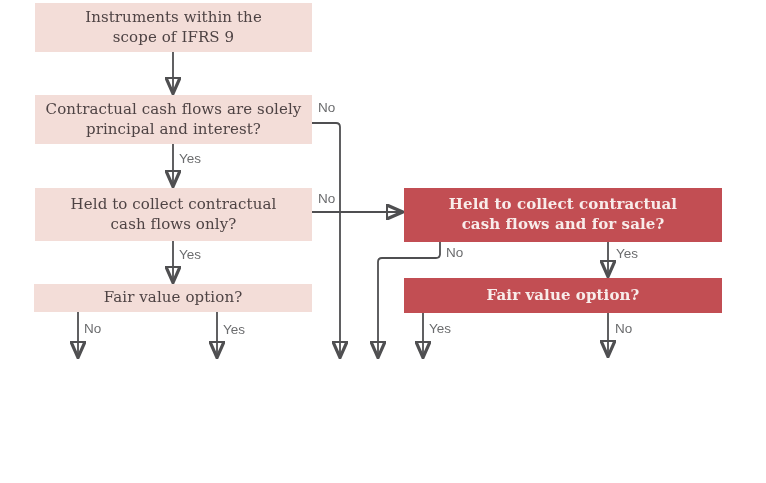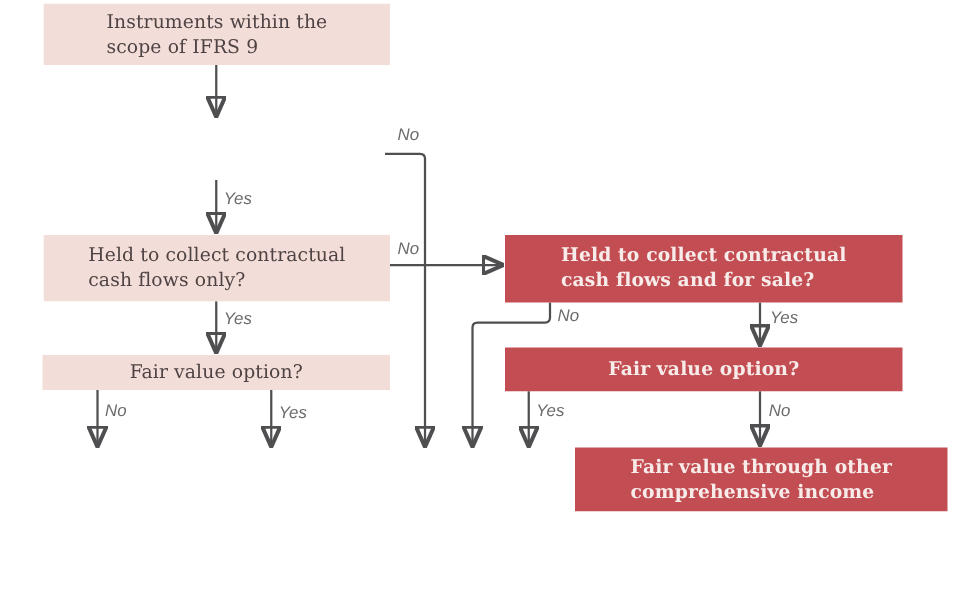--- a/index.html
+++ b/index.html
@@ -18,30 +18,31 @@
     width:766px;height:483px;
     background:var(--bg);
     font-family:"DejaVu Serif","Liberation Serif",serif;
     overflow:hidden;
   }
   .edges{position:absolute;left:0;top:0;width:766px;height:483px;}
   .edges path{fill:none;stroke:var(--arrow);stroke-width:1.8;}
   .node{
     position:absolute;
     display:flex;align-items:center;justify-content:center;
+    text-align:center;
     white-space:pre-line;
     font-size:15px;line-height:1.32;
     letter-spacing:.1px;
   }
   .node.light{background:var(--box-light);color:var(--text-dark);}
   .node.dark{background:var(--box-dark);color:var(--text-light);font-weight:bold;}
   .edge-label{
     position:absolute;
     font-family:"Liberation Sans","DejaVu Sans",sans-serif;
-    font-size:13.5px;color:var(--label);font-style:italic;
+    font-size:13.5px;color:var(--label);
   }
   
   #n-scope   {left:35px;  top:3px;   width:277px; height:49px;}
   #n-sppi    {left:35px;  top:95px;  width:277px; height:49px;}
   #n-htc     {left:35px;  top:188px; width:277px; height:53px;}
   #n-fvo-l   {left:34px;  top:284px; width:278px; height:28px;}
   #n-amort   {left:10px;  top:359px; width:137px; height:50px;}
   #n-fvtpl   {left:178px; top:359px; width:255px; height:50px;}
   #n-htcs    {left:404px; top:188px; width:318px; height:54px;}
   #n-fvo-d   {left:404px; top:278px; width:318px; height:35px;}
@@ -78,35 +79,35 @@
     <path d="M308,212 H399" marker-end="url(#ah)"></path>
     <path d="M608,242 V273" marker-end="url(#ah)"></path>
     <path d="M440,242 V254 Q440,258 436,258 H382 Q378,258 378,262 V354" marker-end="url(#ah)"></path>
     <path d="M423,313 V354" marker-end="url(#ah)"></path>
     <path d="M608,313 V353" marker-end="url(#ah)"></path>
   </svg>
 
   <div class="node light" id="n-scope">Instruments within the
 scope of IFRS 9</div>
 
+  <div class="node light" id="n-sppi">Contractual cash flows are solely
+principal and interest?</div>
 
   <div class="node light" id="n-htc">Held to collect contractual
 cash flows only?</div>
 
   <div class="node light" id="n-fvo-l">Fair value option?</div>
 
 
 
   <div class="node dark" id="n-htcs">Held to collect contractual
 cash flows and for sale?</div>
 
   <div class="node dark" id="n-fvo-d">Fair value option?</div>
 
-  <div class="node dark" id="n-fvoci">Fair value through other
-comprehensive income</div>
 
   <div class="edge-label" id="l-sppi-no">No</div>
   <div class="edge-label" id="l-sppi-yes">Yes</div>
   <div class="edge-label" id="l-htc-no">No</div>
   <div class="edge-label" id="l-htc-yes">Yes</div>
   <div class="edge-label" id="l-fvol-no">No</div>
   <div class="edge-label" id="l-fvol-yes">Yes</div>
   <div class="edge-label" id="l-htcs-no">No</div>
   <div class="edge-label" id="l-htcs-yes">Yes</div>
   <div class="edge-label" id="l-fvod-yes">Yes</div>

